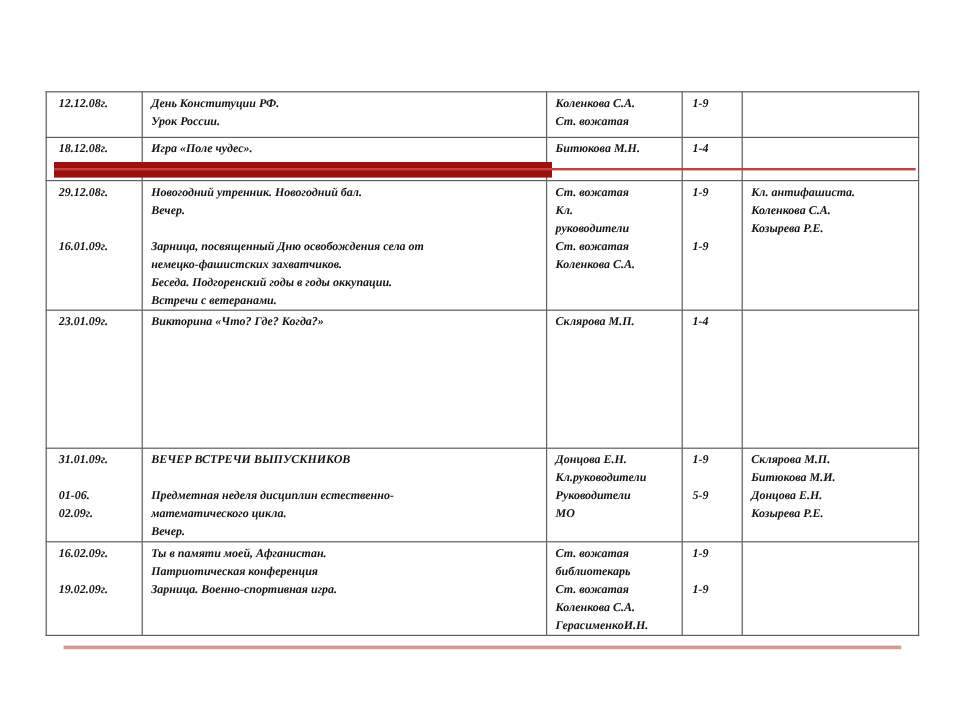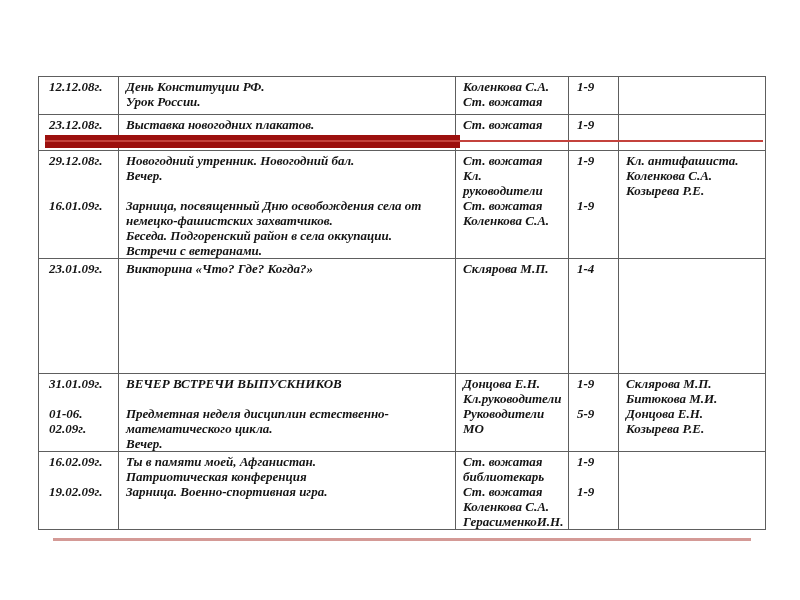--- a/index.html
+++ b/index.html
@@ -22,21 +22,21 @@
     left: 38px;
     top: 76px;
     width: 727px;
     border-collapse: collapse;
     table-layout: fixed;
   }
   table.schedule td {
     border: 1px solid #5e5e5e;
     vertical-align: top;
     padding: 2px 4px 0 7px;
-    font-size: 13px;
+    font-size: 10px;
     line-height: 15px;
     font-style: italic;
     font-weight: 700;
     color: #141414;
     overflow: hidden;
     word-wrap: break-word;
   }
   table.schedule td.c-date { padding-left: 10px; }
   table.schedule td.c-grades { padding-left: 8px; }
   
@@ -101,47 +101,47 @@
             <div class="line">Коленкова С.А.</div>
             <div class="line">Ст. вожатая</div>
           </td>
           <td class="c-grades">
             <div class="line">1-9</div>
           </td>
           <td class="c-organizers"></td>
         </tr>
         <tr>
           <td class="c-date">
-            <div class="line">23.12.08г.</div>
-          </td>
-          <td class="c-event">
-            <div class="line">Выставка новогодних плакатов.</div>
-          </td>
-          <td class="c-responsible">
-            <div class="line">Ст. вожатая</div>
-          </td>
-          <td class="c-grades">
-            <div class="line">1-9</div>
+            <div class="line">18.12.08г.</div>
+          </td>
+          <td class="c-event">
+            <div class="line">Игра «Поле чудес».</div>
+          </td>
+          <td class="c-responsible">
+            <div class="line">Битюкова М.Н.</div>
+          </td>
+          <td class="c-grades">
+            <div class="line">1-4</div>
           </td>
           <td class="c-organizers"></td>
         </tr>
         <tr>
           <td class="c-date">
             <div class="line">29.12.08г.</div>
             <div class="line">&nbsp;</div>
             <div class="line">&nbsp;</div>
             <div class="line">16.01.09г.</div>
           </td>
           <td class="c-event">
             <div class="line">Новогодний утренник. Новогодний бал.</div>
             <div class="line">Вечер.</div>
             <div class="line">&nbsp;</div>
             <div class="line">Зарница, посвященный Дню освобождения села от</div>
             <div class="line">немецко-фашистских захватчиков.</div>
-            <div class="line">Беседа. Подгоренский район в села оккупации.</div>
+            <div class="line">Беседа. Подгоренский годы в годы оккупации.</div>
             <div class="line">Встречи с ветеранами.</div>
           </td>
           <td class="c-responsible">
             <div class="line">Ст. вожатая</div>
             <div class="line">Кл.</div>
             <div class="line">руководители</div>
             <div class="line">Ст. вожатая</div>
             <div class="line">Коленкова С.А.</div>
           </td>
           <td class="c-grades">

